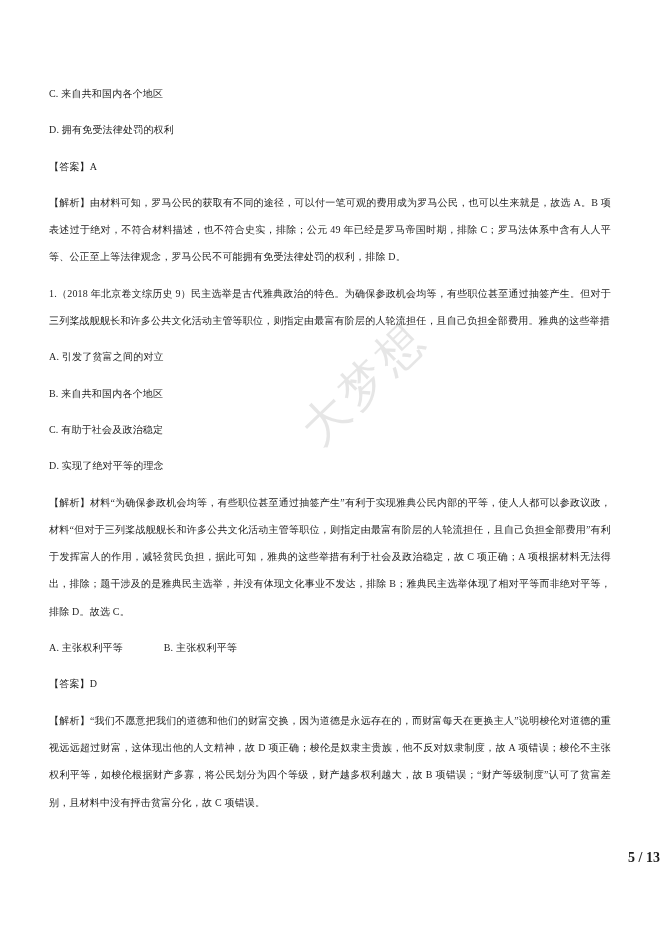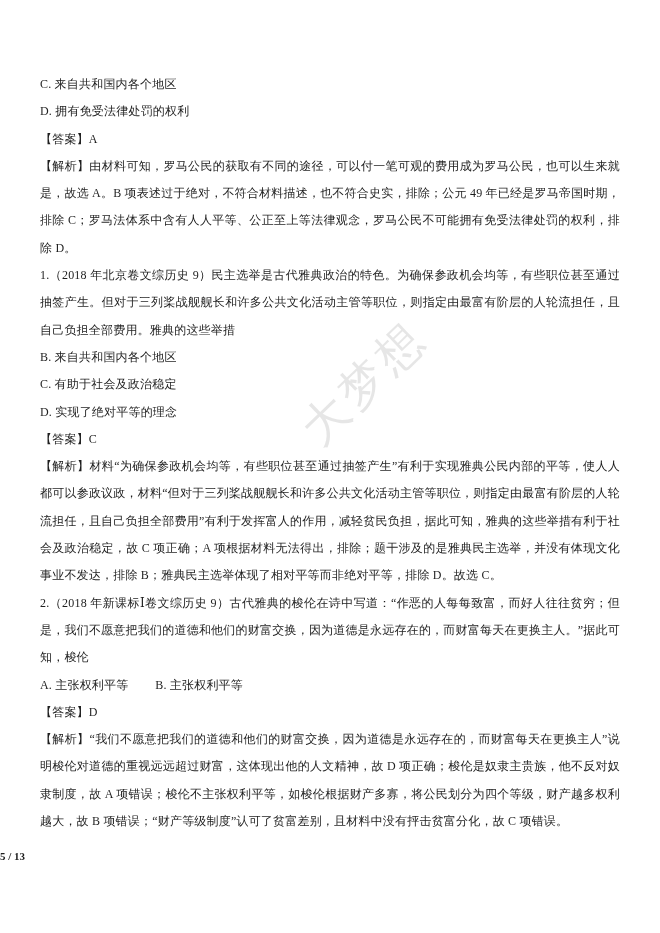--- a/index.html
+++ b/index.html
@@ -31,42 +31,42 @@
     z-index: 1;
   }
   .content {
     position: absolute;
     left: 40px;
     right: 40px;
     top: 71px;
     z-index: 2;
   }
   .para {
-    margin: 0;
-    font-size: 12px;
+    margin: 9px;
+    font-size: 10px;
     line-height: 27.3px;
     letter-spacing: 0.2px;
   }
   .just {
     text-align: justify;
   }
   .bold {
     font-weight: bold;
   }
   .opt-first {
     display: inline-block;
     width: 112px;
   }
   .footer {
     position: absolute;
     left: 0;
     right: 0;
     top: 850px;
-    text-align: left;
-    font-size: 11px;
+    text-align: right;
+    font-size: 14px;
     font-weight: bold;
     color: #1e1e1e;
     z-index: 2;
   }
 </style>
 </head>
 <body>
 
 <div class="page">
 
@@ -74,27 +74,26 @@
 
   <main class="content">
 
     <p class="para">C. 来自共和国内各个地区</p>
     <p class="para">D. 拥有免受法律处罚的权利</p>
     <p class="para">【答案】A</p>
     <p class="para just">【解析】由材料可知，罗马公民的获取有不同的途径，可以付一笔可观的费用成为罗马公民，也可以生来就是，故选 A。B 项表述过于绝对，不符合材料描述，也不符合史实，排除；公元 49 年已经是罗马帝国时期，排除 C；罗马法体系中含有人人平等、公正至上等法律观念，罗马公民不可能拥有免受法律处罚的权利，排除 D。</p>
 
 
     <p class="para just">1.（2018 年北京卷文综历史 9）民主选举是古代雅典政治的特色。为确保参政机会均等，有些职位甚至通过抽签产生。但对于三列桨战舰舰长和许多公共文化活动主管等职位，则指定由最富有阶层的人轮流担任，且自己负担全部费用。雅典的这些举措</p>
+    <p class="para">A. 引发了贫富之间的对立</p>
     <p class="para">B. 来自共和国内各个地区</p>
     <p class="para">C. 有助于社会及政治稳定</p>
     <p class="para">D. 实现了绝对平等的理念</p>
-    <p class="para">【答案】C</p>
     <p class="para just">【解析】材料“为确保参政机会均等，有些职位甚至通过抽签产生”有利于实现雅典公民内部的平等，使人人都可以参政议政，材料“但对于三列桨战舰舰长和许多公共文化活动主管等职位，则指定由最富有阶层的人轮流担任，且自己负担全部费用”有利于发挥富人的作用，减轻贫民负担，据此可知，雅典的这些举措有利于社会及政治稳定，故 C 项正确；A 项根据材料无法得出，排除；题干涉及的是雅典民主选举，并没有体现文化事业不发达，排除 B；雅典民主选举体现了相对平等而非绝对平等，排除 D。故选 C。</p>
 
-    <p class="para just">2.（2018 年新课标Ⅰ卷文综历史 9）古代雅典的梭伦在诗中写道：“作恶的人每每致富，而好人往往贫穷；但是，我们不愿意把我们的道德和他们的财富交换，因为道德是永远存在的，而财富每天在更换主人。”据此可知，梭伦</p>
     <p class="para">
       <span class="opt-first">A. 主张权利平等</span>
       <span>B. 主张权利平等</span>
     </p>
     <p class="para">【答案】D</p>
     <p class="para just">【解析】“我们不愿意把我们的道德和他们的财富交换，因为道德是永远存在的，而财富每天在更换主人”说明梭伦对道德的重视远远超过财富，这体现出他的人文精神，故 D 项正确；梭伦是奴隶主贵族，他不反对奴隶制度，故 A 项错误；梭伦不主张权利平等，如梭伦根据财产多寡，将公民划分为四个等级，财产越多权利越大，故 B 项错误；“财产等级制度”认可了贫富差别，且材料中没有抨击贫富分化，故 C 项错误。</p>
 
   </main>
 
   <footer class="footer">5 / 13</footer>

